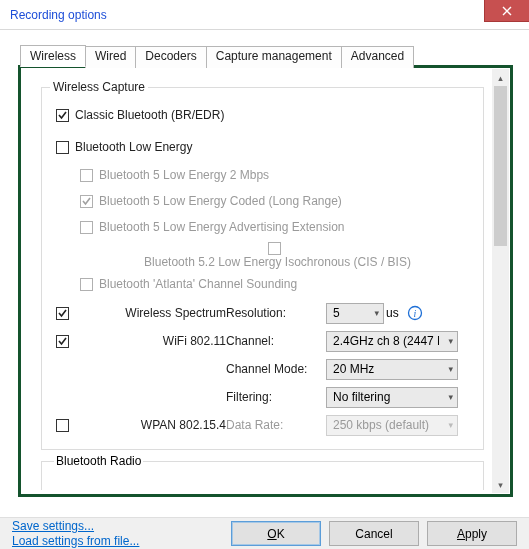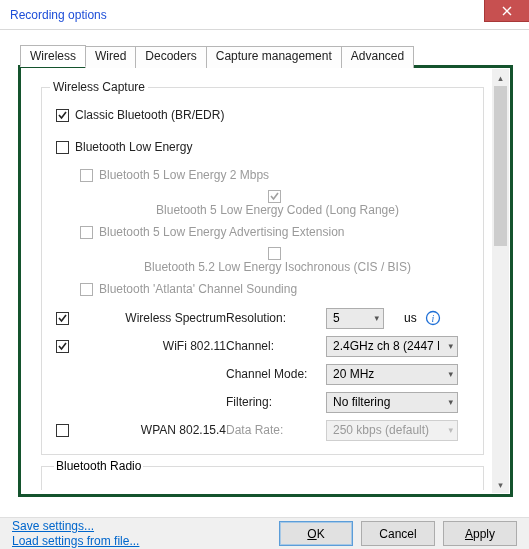--- a/index.html
+++ b/index.html
@@ -137,21 +137,21 @@
     position: relative;
     font-size: 12px;
     box-sizing: border-box;
   }
   .select .arrow {
     position: absolute; right: 4px; top: 50%; transform: translateY(-50%);
     font-size: 9px; color: #555;
   }
   .select.disabled { color: #9a9a9a; background: #f1f1f1; border-color: #cfcfcf; }
   .select.disabled .arrow { color: #bbb; }
-  .unit { margin-left: 20px; font-size: 12px; text-align: center; }
+  .unit { margin-left: 2px; font-size: 12px; text-align: center; }
   .info-icon {
     width: 16px; height: 16px; margin-left: 8px;
     display: inline-flex; align-items: center; justify-content: center;
   }
   .info-icon svg { width: 16px; height: 16px; }
   fieldset.radio-group {
     border: 1px solid #dcdcdc;
     margin: 4px 6px 4px 14px;
     padding: 8px 12px 16px 12px;
   }
@@ -188,21 +188,21 @@
   .footer .links { display: flex; flex-direction: column; line-height: 15px; }
   .footer .links a { color: #0066cc; text-decoration: underline; cursor: pointer; font-size: 12px; }
   .footer .spacer { flex: 1; }
   .btn {
     min-width: 68px; height: 23px;
     border: 1px solid #acacac;
     background: #e1e1e1;
     margin-left: 8px;
     font-size: 12px;
     display: inline-flex; align-items: center; justify-content: center;
-    padding: 0 2px;
+    padding: 0 10px;
   }
   .btn.default { border: 1px solid #5b9dd9; box-shadow: 0 0 0 1px #a6c8e6 inset; }
   .underline-accel { text-decoration: underline; }
 </style>
 </head>
 <body>
 
 <div class="titlebar">
   <span class="title">Recording options</span>
   <div class="close-btn">
@@ -238,21 +238,21 @@
 
           <div class="row indent-1" style="margin-top:10px;">
             <span class="chk"></span>
             <span class="lbl">Bluetooth Low Energy</span>
           </div>
 
           <div class="row indent-2" style="margin-top:6px;">
             <span class="chk disabled"></span>
             <span class="lbl disabled">Bluetooth 5 Low Energy 2 Mbps</span>
           </div>
-          <div class="row indent-2" style="margin-top:4px;flex-direction:column;">
+          <div class="row indent-2" style="margin-top:4px;">
             <span class="chk checked disabled">
                 <svg viewBox="0 0 11 11">
                   <path d="M2 5 L4.5 8 L9 2" fill="none" stroke-width="1.6"></path>
                 </svg>
               </span>
             <span class="lbl disabled">Bluetooth 5 Low Energy Coded (Long Range)</span>
           </div>
           <div class="row indent-2" style="margin-top:4px;">
             <span class="chk disabled"></span>
             <span class="lbl disabled">Bluetooth 5 Low Energy Advertising Extension</span>

